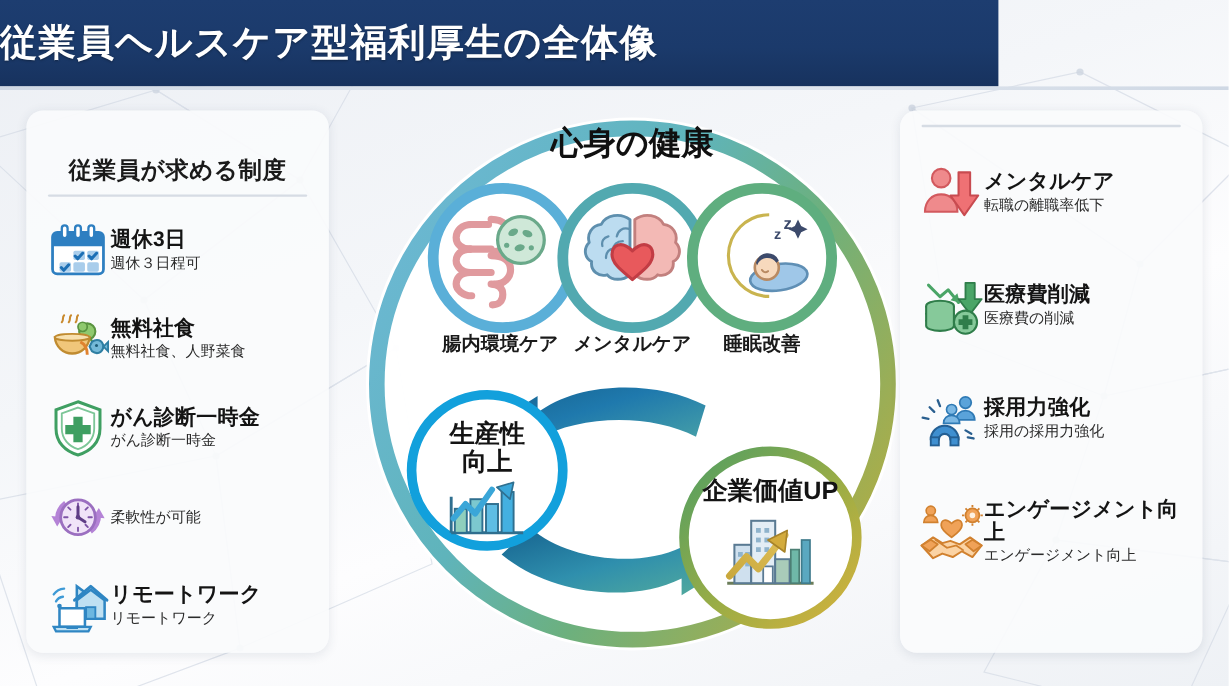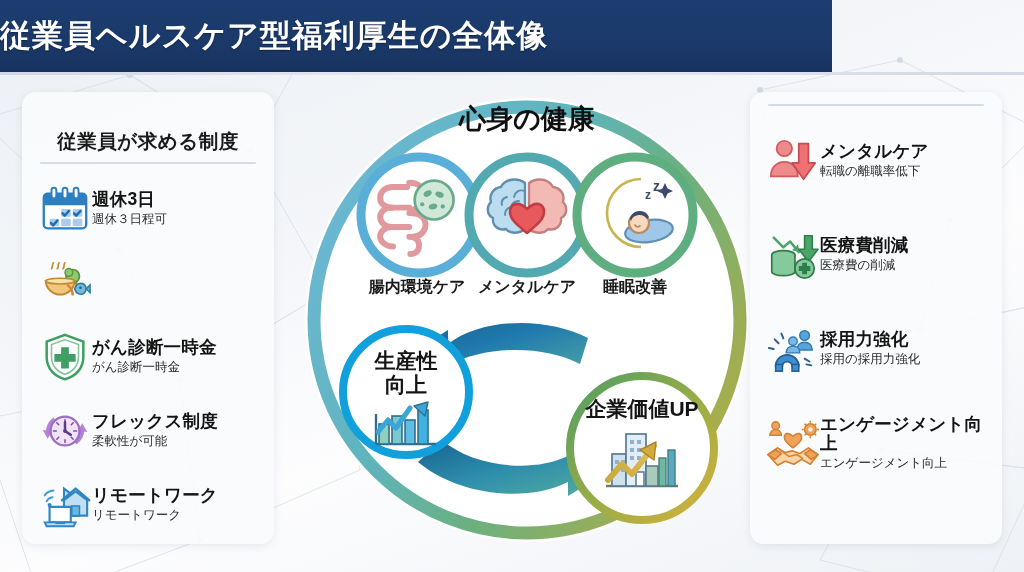--- a/index.html
+++ b/index.html
@@ -168,20 +168,24 @@
           <circle cx="36" cy="21" r="7" fill="#8fc96e" stroke="#5a9440" stroke-width="1.8"></circle>
           <circle cx="32" cy="17" r="4" fill="#8fc96e" stroke="#5a9440" stroke-width="1.5"></circle>
           <path d="M38 26c3 4 4 9 3 13" stroke="#5a9440" stroke-width="2" fill="none"></path>
           <path d="M8 26h30a15 15 0 0 1-15 14A15 15 0 0 1 8 26z" fill="#f0c67a" stroke="#c08b30" stroke-width="2"></path>
           <ellipse cx="23" cy="26" rx="15" ry="3" fill="#f7e0ae" stroke="#c08b30" stroke-width="1.6"></ellipse>
           <path d="M40 30c4-3 9-2 10 4-1 6-6 7-10 4l-2-4z" fill="#74b9d8" stroke="#2f7fa3" stroke-width="1.8"></path>
           <path d="M50 34l4-4v8z" fill="#74b9d8" stroke="#2f7fa3" stroke-width="1.6"></path>
           <circle cx="44" cy="33" r="1.3" fill="#1d5c78"></circle>
           <path d="M30 30c4 2 6 6 6 11" stroke="#e0822f" stroke-width="2.5" fill="none"></path>
         </svg>
+        <div class="item-text">
+          <div class="item-title">無料社食</div>
+          <div class="item-sub">無料社食、人野菜食</div>
+        </div>
       </div>
 
       <div class="item">
         <svg class="item-icon" viewBox="0 0 56 56">
           <path d="M28 5l19 7v16c0 12-8 20-19 23C17 48 9 40 9 28V12z" fill="#ffffff" stroke="#3f9f62" stroke-width="2.6"></path>
           <path d="M28 10l14 5v13c0 9-6 15.5-14 18-8-2.5-14-9-14-18V15z" fill="none" stroke="#7dc698" stroke-width="1.6"></path>
           <path d="M24 18h8v7h7v8h-7v7h-8v-7h-7v-8h7z" fill="#3f9f62"></path>
         </svg>
         <div class="item-text">
           <div class="item-title">がん診断一時金</div>
@@ -196,21 +200,20 @@
           <path d="M48 26a20 20 0 0 1-8 16l-3-4a15 15 0 0 0 7-12z" fill="#b483d6"></path>
           <path d="M46 20l5 9-10-1z" fill="#b483d6"></path>
           <circle cx="28" cy="28" r="15" fill="#f0e3f8" stroke="#9b6fc0" stroke-width="2.4"></circle>
           <g stroke="#7d53a6" stroke-width="1.6" stroke-linecap="round">
             <path d="M28 16v3M28 37v3M16 28h3M37 28h3M19.5 19.5l2 2M34.5 34.5l2 2M36.5 19.5l-2 2M21.5 34.5l-2 2"></path>
           </g>
           <path d="M28 19v9l6 4" stroke="#5f3d86" stroke-width="2.6" fill="none" stroke-linecap="round" stroke-linejoin="round"></path>
           <circle cx="28" cy="28" r="2" fill="#5f3d86"></circle>
         </svg>
         <div class="item-text">
-          <div class="item-title">フレックス制度</div>
           <div class="item-sub">柔軟性が可能</div>
         </div>
       </div>
 
       <div class="item">
         <svg class="item-icon" viewBox="0 0 56 56">
           <g stroke="#3e9ad6" stroke-width="2" fill="none" stroke-linecap="round">
             <path d="M7 18a12 12 0 0 1 9-5"></path>
             <path d="M9 24a8 8 0 0 1 6-4"></path>
           </g>

